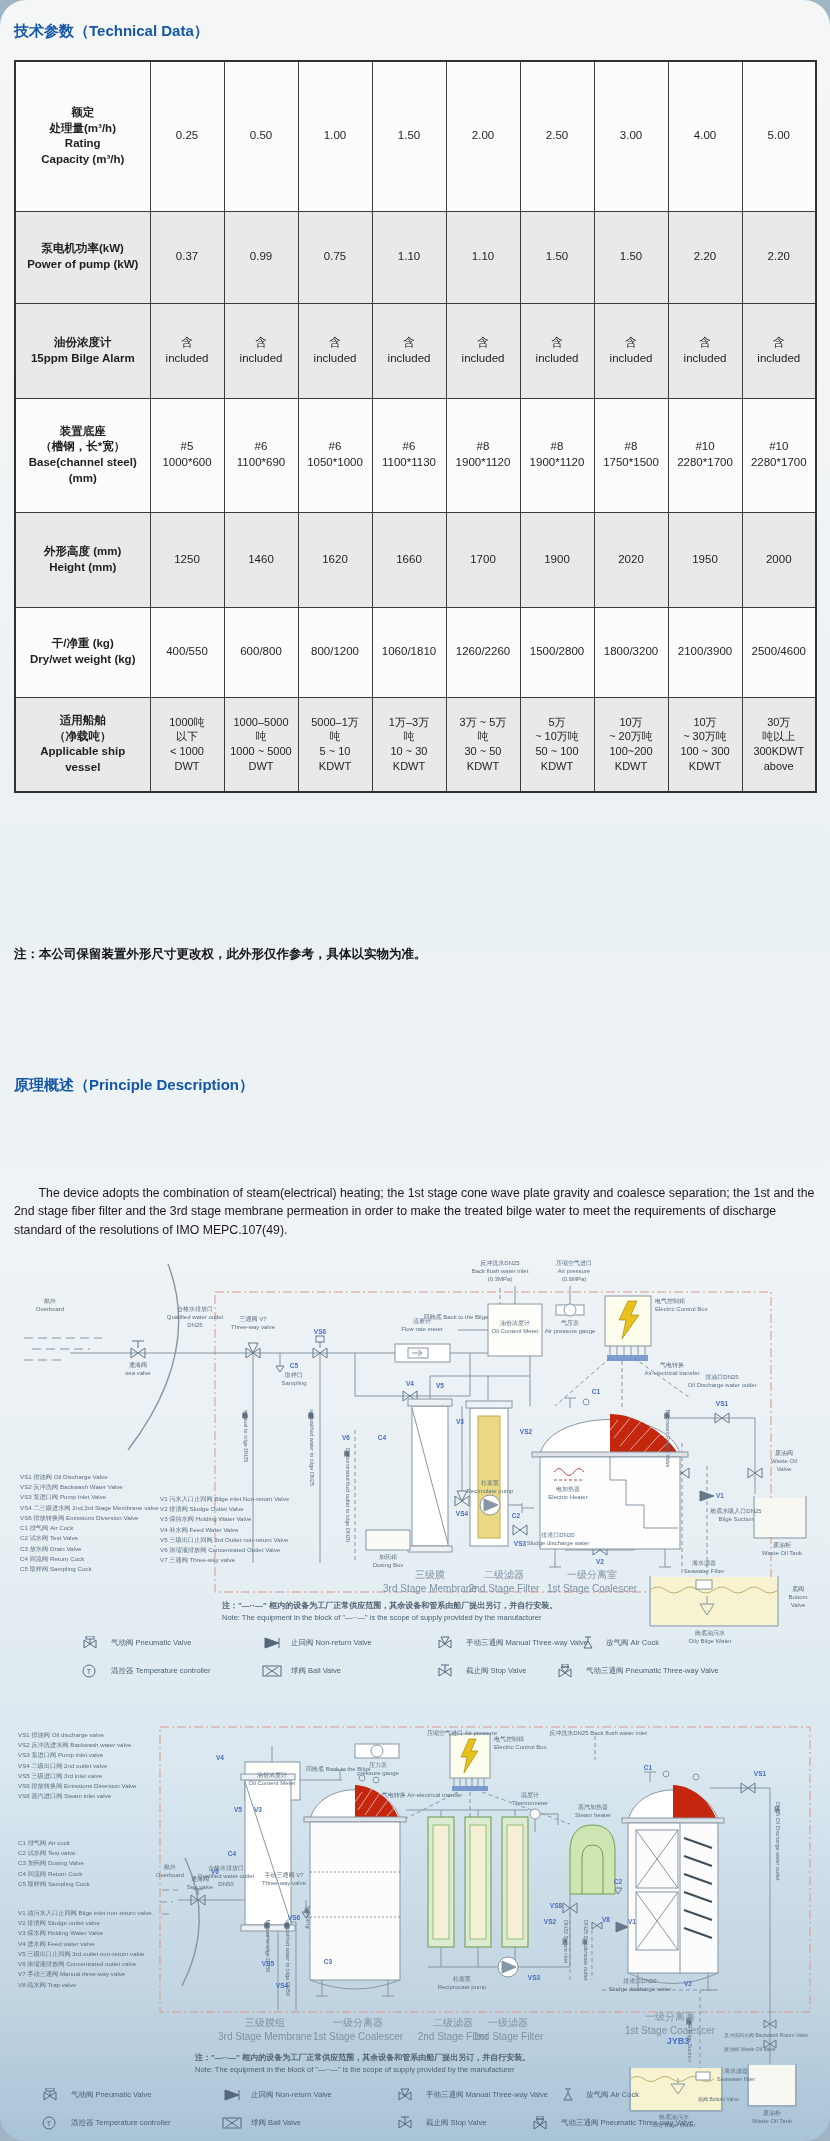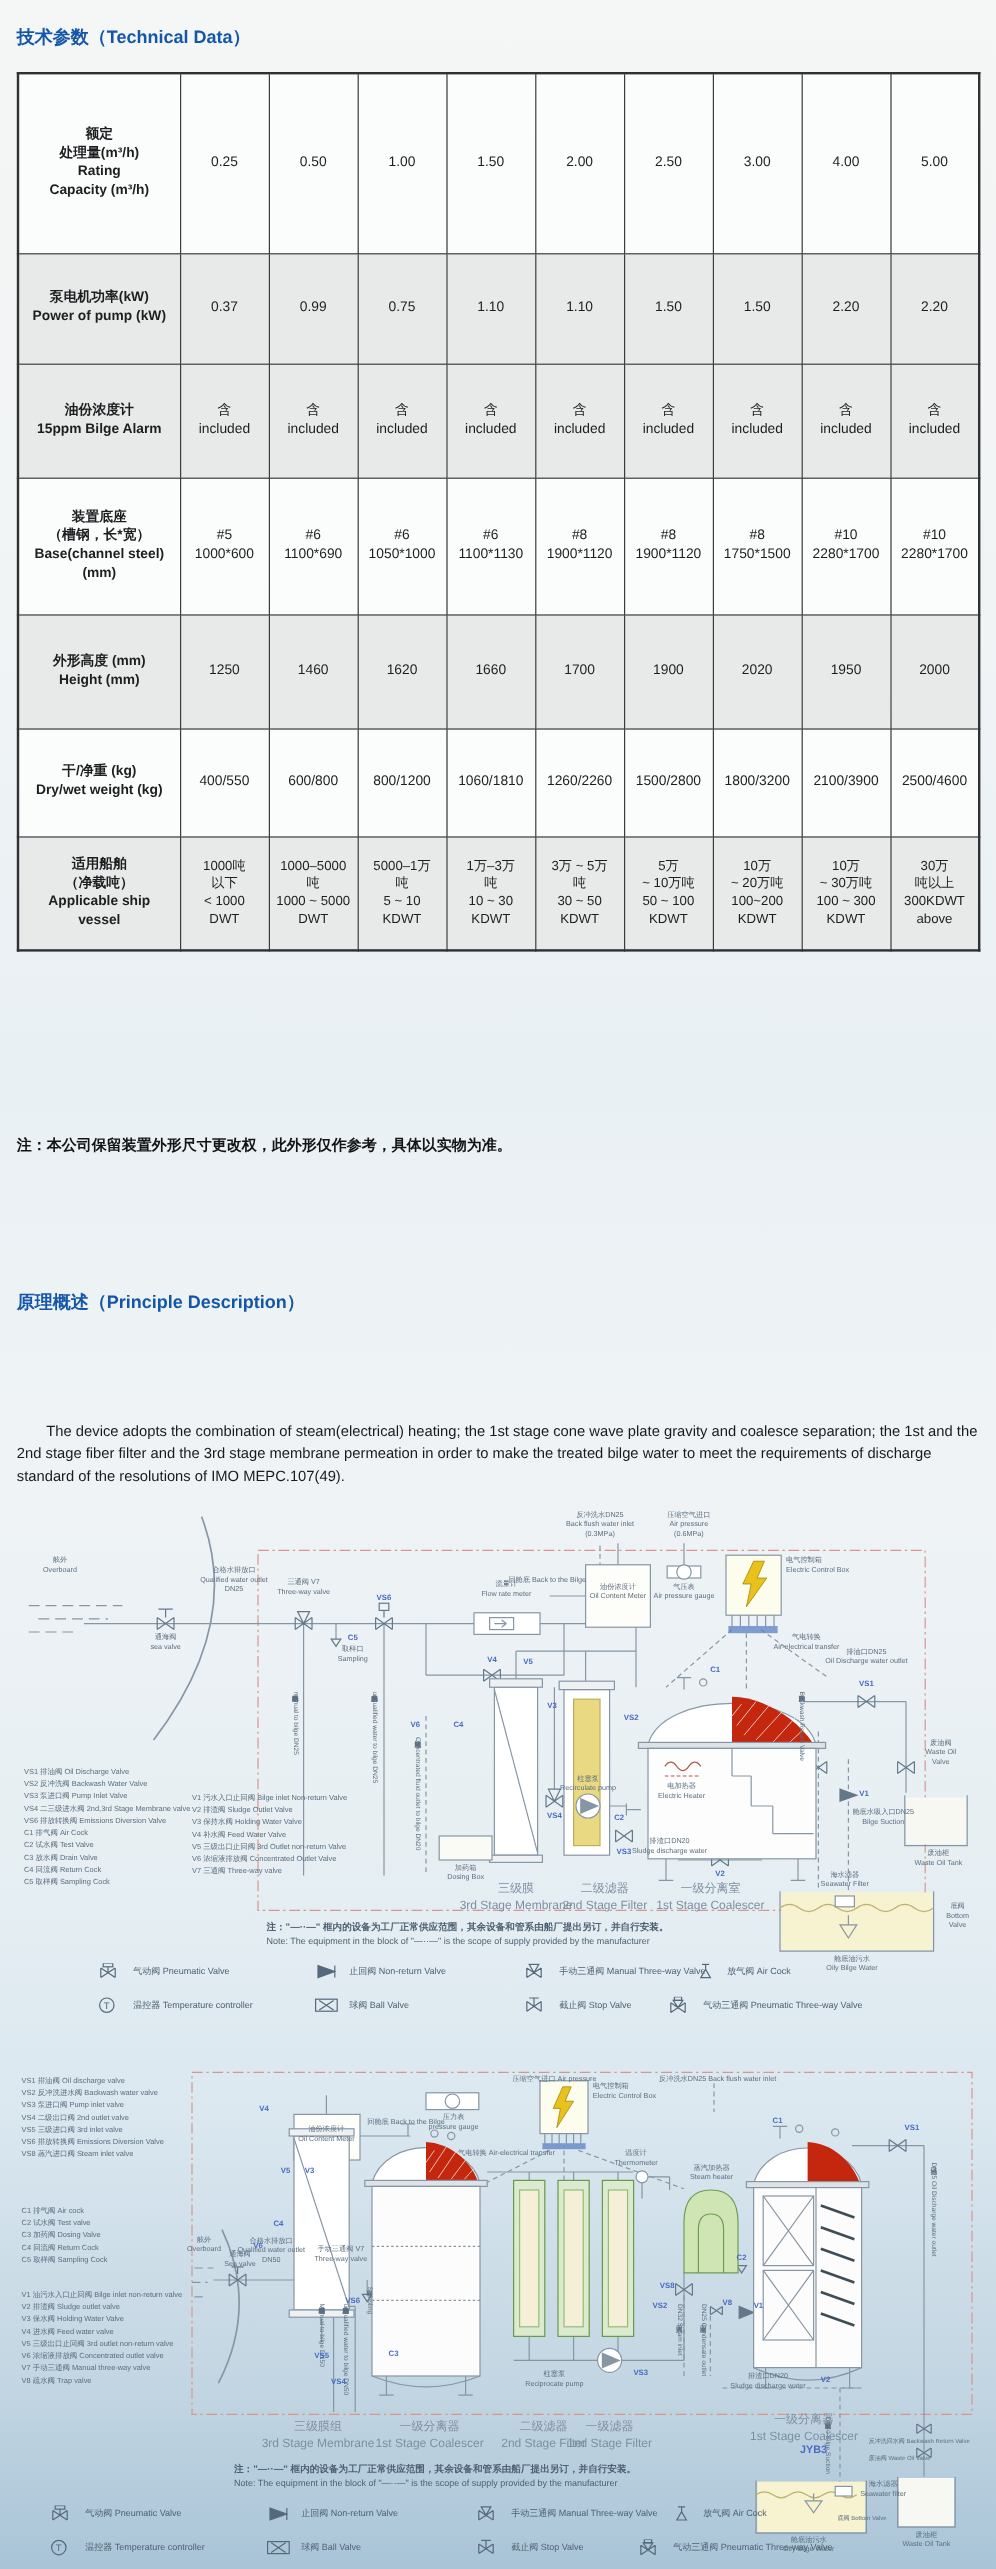--- a/index.html
+++ b/index.html
@@ -1,18 +1,18 @@
 <!DOCTYPE html>
 <html><head>
 <meta charset="utf-8">
 <style>
   html,body{margin:0;padding:0;background:#9fb4c4;}
   #page{position:relative;width:830px;height:2141px;margin:0 auto;overflow:hidden;
     background:linear-gradient(180deg,#f5f6f6 0%,#f1f4f5 22%,#e9f0f4 42%,#edf2f5 50%,#eff3f6 58%,#e7eff3 72%,#dbe8f0 82%,#c2d5e2 93%,#a9c4d7 100%);
-    font-family:"Liberation Sans","DejaVu Sans",sans-serif;}
+    font-family:"Liberation Sans","DejaVu Sans",sans-serif;border-radius:26px;}
   .sec-title{position:absolute;left:14px;font-size:15px;font-weight:bold;color:#1457a8;white-space:nowrap;}
   table.spec{position:absolute;left:14px;top:60px;width:801px;border-collapse:collapse;table-layout:fixed;
     border:2.5px solid #2f3133;}
   .spec td{border:1.5px solid #3a3d40;text-align:center;vertical-align:middle;white-space:pre-line;
     font-size:11.5px;line-height:1.35;color:#1c1e20;padding:1px;overflow:hidden;}
   .spec td.lbl{font-weight:bold;font-size:11.5px;}
   .spec td.mdl{font-weight:bold;}
   .spec tr.g td{background:#e8e9e9;}
   .spec tr.w td{background:#fbfcfc;}
   .note1{position:absolute;left:14px;top:946px;width:804px;color:#141414;}

